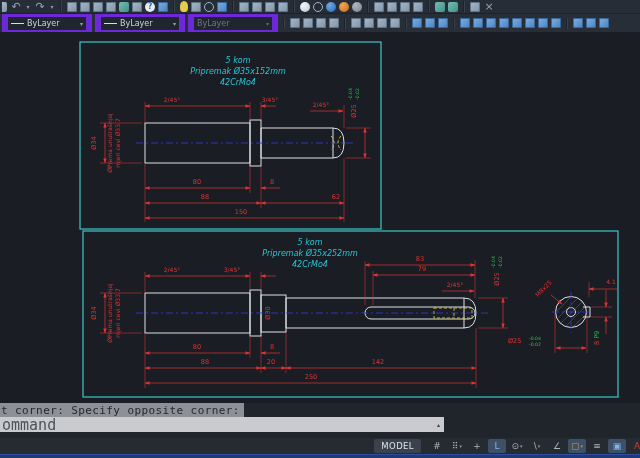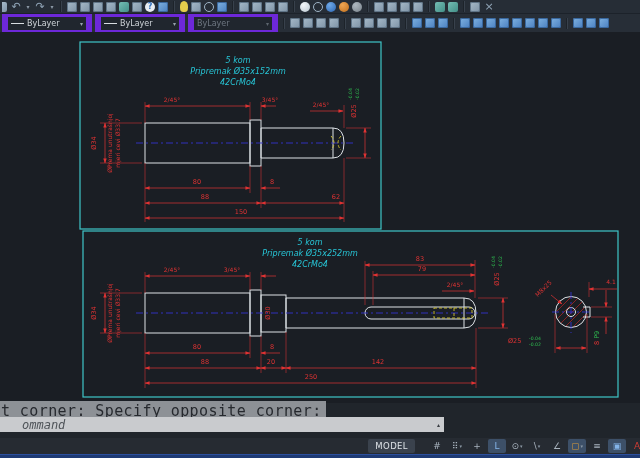--- a/index.html
+++ b/index.html
@@ -46,28 +46,28 @@
   .exl{stroke:#e03333;stroke-width:0.55;}
   .tr{fill:#e03333;font-size:6.5px;}
   .trs{fill:#e03333;font-size:6px;}
   .tg{fill:#2eb84e;font-size:4.6px;}
   .tn{fill:#e03333;font-size:6px;}
   .tc{fill:#27c5d6;font-size:8px;font-style:italic;}
   
   .cmdpanel{position:absolute;left:0;top:403px;width:640px;height:35px;background:#20252b;}
   .cmd-history{position:absolute;left:0;top:1px;height:13px;display:flex;align-items:center;}
   .cmd-history .sel{background:#8d9196;color:#26292e;font-family:"DejaVu Sans Mono",monospace;
-      font-size:15px;letter-spacing:.4px;padding:1px 4px 1px 1px;white-space:pre;}
+      font-size:11px;letter-spacing:.4px;padding:1px 4px 1px 1px;white-space:pre;}
   .cmd-input{position:absolute;left:0;top:14px;width:444px;height:15px;background:#c9cbce;
       display:flex;align-items:center;justify-content:space-between;padding:0 4px 0 2px;box-sizing:border-box;}
-  .cmd-input .citxt{font-family:"DejaVu Sans Mono",monospace;font-style:italic;font-size:12px;color:#4e5358;margin-left:20px;}
+  .cmd-input .citxt{font-family:"DejaVu Sans Mono",monospace;font-size:15px;color:#4e5358;}
   .cmd-input .cicaret{font-size:6px;color:#3a3e43;}
   
   .statusbar{position:absolute;left:0;top:438px;width:640px;height:16px;background:#262b32;
-      display:flex;align-items:center;justify-content:flex-end;gap:8px;padding-right:0;overflow:hidden;}
+      display:flex;align-items:center;justify-content:flex-end;gap:2px;padding-right:0;overflow:hidden;}
   .model-btn{background:#3a424d;color:#dde2e7;font-size:8.5px;letter-spacing:.4px;
       padding:2px 7px;border-radius:2px;margin-right:5px;}
   .sbi{height:14px;min-width:14px;display:flex;align-items:center;justify-content:center;gap:1px;
       color:#a9b4bf;font-size:9px;border-radius:2px;padding:0 2px;flex:0 0 auto;}
   .sbi.hl{background:#3d5068;color:#84b5ea;}
   .sbi .crt{font-size:5px;color:#8b98a5;}
   .bluestrip{position:absolute;left:0;top:454px;width:640px;height:4px;background:#1e3a74;border-top:1px solid #2c4f9e;box-sizing:border-box;}
 </style>
 </head>
 <body>

